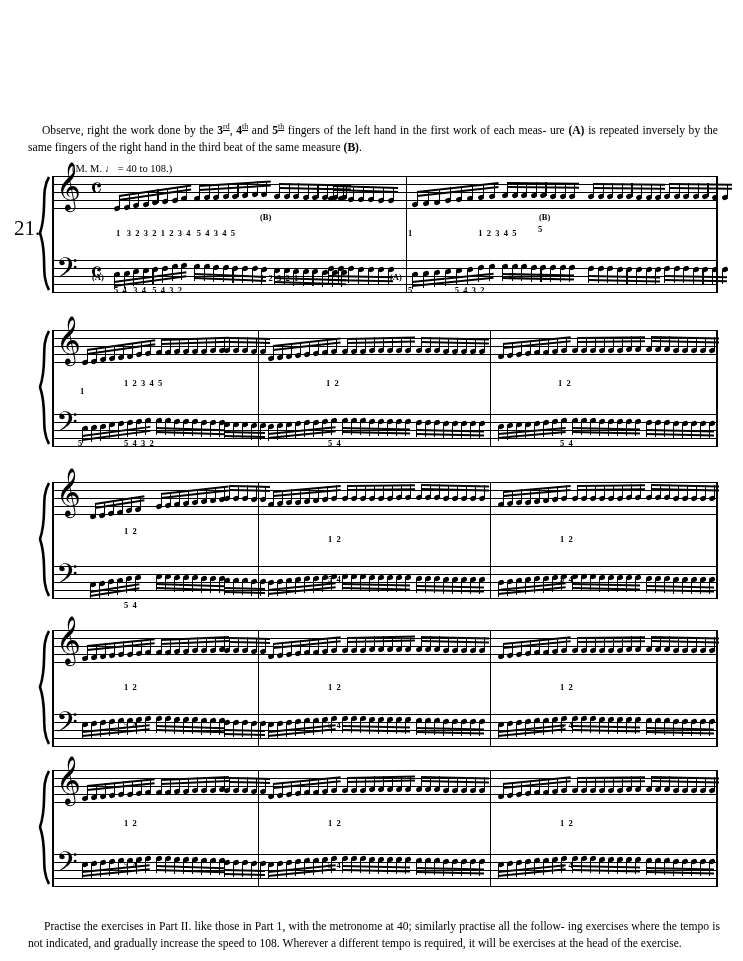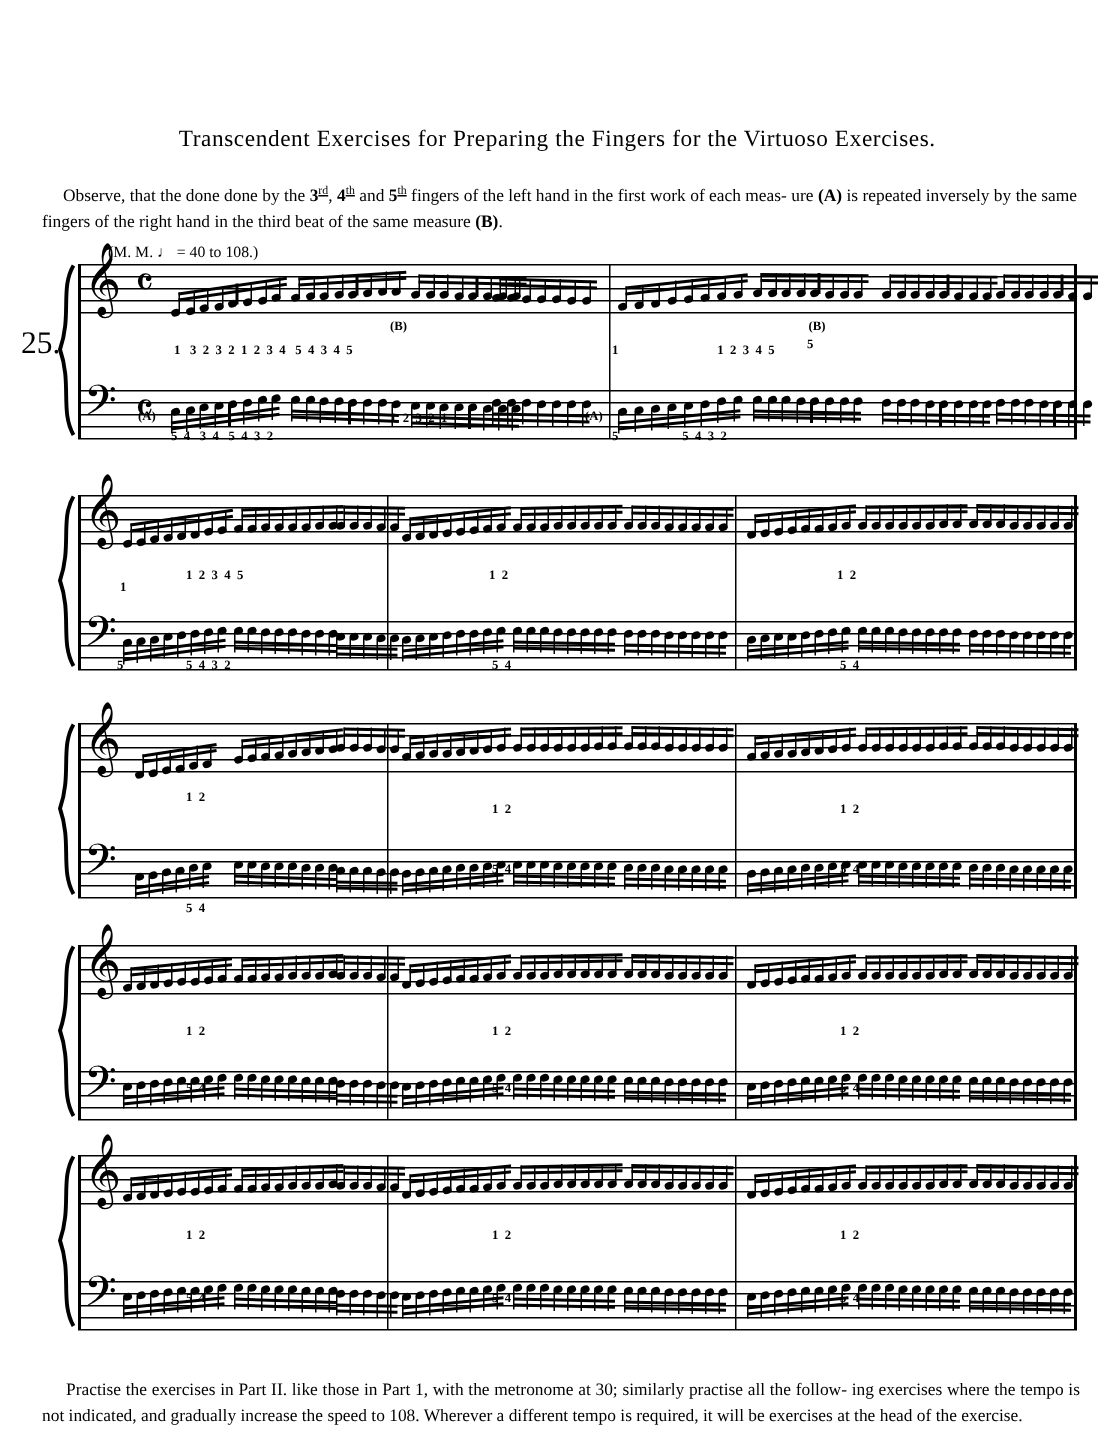--- a/index.html
+++ b/index.html
@@ -181,28 +181,27 @@
     height: 2.4px;
     background: #000;
     transform-origin: left center;
   }
 </style>
 </head>
 <body>
 
 <div class="page">
 
-  <div class="title">Transcendent Exercises for Preparing the Fingers for the Virtuoso Exercises.</div>
 
   <div class="instruction">
-    <span class="indent"></span><span>Observe, that the done done by the </span><span class="bold">3</span><sup class="ord">rd</sup><span>, </span><span class="bold">4</span><sup class="ord">th</sup><span> and </span><span class="bold">5</span><sup class="ord">th</sup><span> fingers of the left hand in the first work of each meas-</span>
+    <span class="indent"></span><span>Observe, right the work done by the </span><span class="bold">3</span><sup class="ord">rd</sup><span>, </span><span class="bold">4</span><sup class="ord">th</sup><span> and </span><span class="bold">5</span><sup class="ord">th</sup><span> fingers of the left hand in the first work of each meas-</span>
     <span>ure </span><span class="bold">(A)</span><span> is repeated inversely by the same fingers of the right hand in the third beat of the same measure </span><span class="bold">(B)</span><span>.</span>
   </div>
 
-  <div class="ex-number">25.</div>
+  <div class="ex-number">21.</div>
 
   <div class="tempo" style="left:72px; top:163px;">(M. M. ♩ = 40 to 108.)</div>
 
   <div class="system" id="sys1" style="top:176px; height:130px;">
     <div class="system-inner">
 
       <div class="brace" style="top:0px;">
         <svg width="16" height="116" viewBox="0 0 16 116">
           <path d="M13 1 C4 16, 12 34, 4 57 C12 80, 4 98, 13 114" stroke="#000" stroke-width="2.6" fill="none"></path>
         </svg>
@@ -1939,18 +1938,18 @@
           <div class="stem" style="left: 672px; top: 92.2px; height: 14px;"></div>
           <div class="note" style="left: 681px; top: 89.4px;"></div>
           <div class="stem" style="left: 681px; top: 92.4px; height: 14px;"></div>
           <div class="beam" style="left: 618px; top: 101px; width: 68.0144px; transform: rotate(1.27303deg);"></div>
           <div class="beam" style="left: 618px; top: 97px; width: 68.0144px; transform: rotate(1.27303deg);"></div>
         </div>
     </div>
   </div>
 
   <div class="footer-note">
-    <span class="indent"></span><span>Practise the exercises in Part II. like those in Part 1, with the metronome at 30; similarly practise all the follow-</span>
+    <span class="indent"></span><span>Practise the exercises in Part II. like those in Part 1, with the metronome at 40; similarly practise all the follow-</span>
     <span>ing exercises where the tempo is not indicated, and gradually increase the speed to 108. Wherever a different   tempo</span>
     <span>is required, it will be exercises at the head of the exercise.</span>
   </div>
 
 </div>
 
 </body></html>

